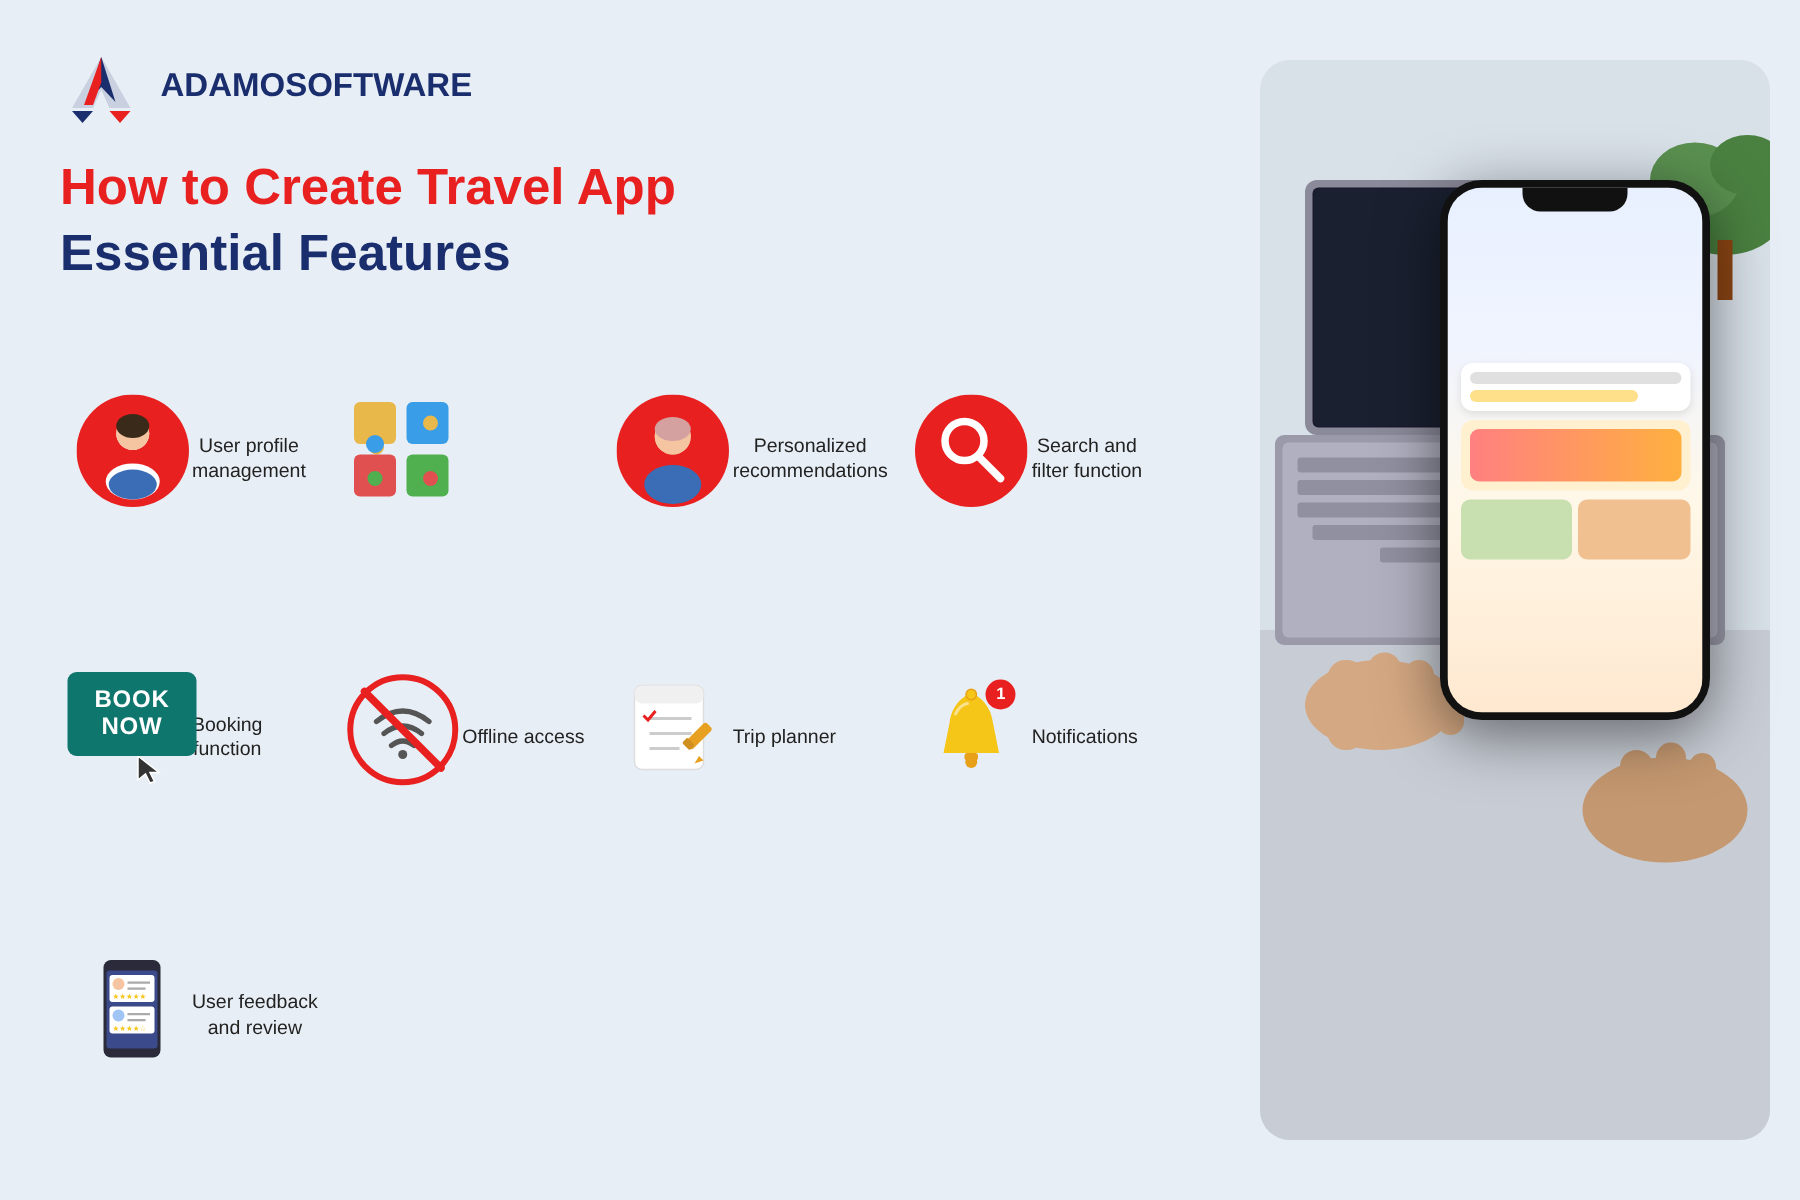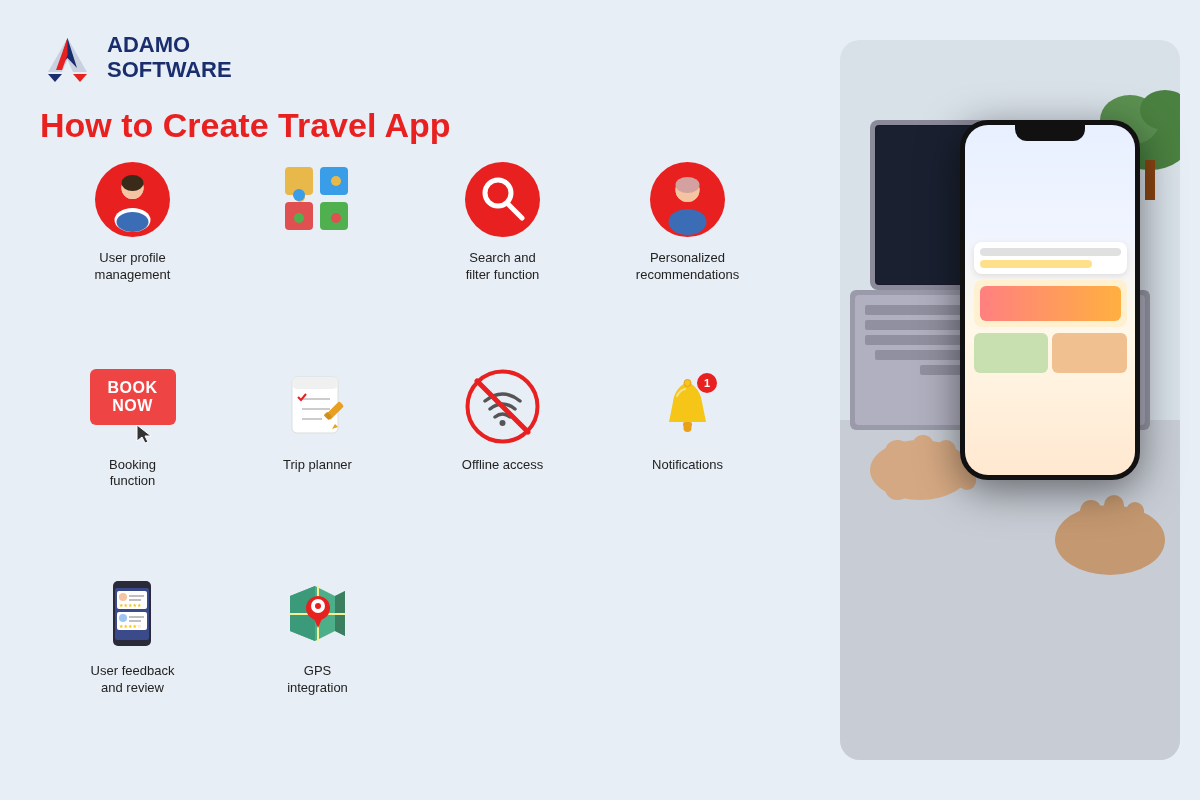--- a/index.html
+++ b/index.html
@@ -26,21 +26,21 @@
       align-items: center;
       gap: 12px;
       margin-bottom: 20px;
     }
     .logo-icon {
       width: 55px;
       height: 55px;
     }
     .logo-text {
       display: flex;
-      flex-direction: column;
+      flex-direction: row;
     }
     .logo-name {
       font-size: 22px;
       font-weight: 900;
       color: #1a2e6e;
       line-height: 1.1;
     }
     .headline {
       font-size: 34px;
       font-weight: 900;
@@ -55,42 +55,42 @@
       margin-bottom: 24px;
     }
     .features-grid {
       display: grid;
       grid-template-columns: repeat(4, 1fr);
       gap: 0px;
       flex: 1;
     }
     .feature-item {
       display: flex;
-      flex-direction: column;
+      flex-direction: row;
       align-items: center;
       padding: 10px 8px;
       text-align: center;
     }
     .feature-icon-wrap {
       width: 80px;
       height: 80px;
       margin-bottom: 10px;
       display: flex;
       align-items: center;
       justify-content: center;
     }
     .feature-label {
       font-size: 13px;
       color: #222;
       line-height: 1.3;
       text-align: center;
     }
     
     .book-now-btn {
-      background: #ef4444;
+      background: #0f766e;
       color: white;
       font-weight: 900;
       font-size: 16px;
       padding: 10px 18px;
       border-radius: 6px;
       letter-spacing: 0.5px;
       display: inline-block;
     }
     
     .bell-wrap {
@@ -174,20 +174,21 @@
         <polygon points="8,44 22,44 15,52" fill="#1a2e6e"></polygon>
         <polygon points="47,44 33,44 40,52" fill="#e82020"></polygon>
       </svg>
       <div class="logo-text">
         <span class="logo-name">ADAMO</span>
         <span class="logo-name">SOFTWARE</span>
       </div>
     </div>
 
     <div class="headline">How to Create Travel App</div>
+    <div class="subheadline">Essential Features</div>
 
     <div class="features-grid">
 
       <div class="feature-item">
         <div class="feature-icon-wrap">
           <svg width="75" height="75" viewBox="0 0 75 75">
             <circle cx="37.5" cy="37.5" r="37.5" fill="#e82020"></circle>
 
             <circle cx="37.5" cy="26" r="11" fill="white"></circle>
             <ellipse cx="37.5" cy="58" rx="18" ry="12" fill="white"></ellipse>
@@ -218,90 +219,90 @@
             <circle cx="19" cy="56" r="5" fill="#50b050"></circle>
             <circle cx="56" cy="56" r="5" fill="#e05050"></circle>
           </svg>
         </div>
       </div>
 
       <div class="feature-item">
         <div class="feature-icon-wrap">
           <svg width="75" height="75" viewBox="0 0 75 75">
             <circle cx="37.5" cy="37.5" r="37.5" fill="#e82020"></circle>
-            <circle cx="33" cy="31" r="13" fill="none" stroke="white" stroke-width="5"></circle>
-            <line x1="42" y1="41" x2="57" y2="56" stroke="white" stroke-width="5" stroke-linecap="round"></line>
-          </svg>
-        </div>
-        <span class="feature-label">Search and<br>filter function</span>
-      </div>
-
-      <div class="feature-item">
-        <div class="feature-icon-wrap">
-          <svg width="75" height="75" viewBox="0 0 75 75">
-            <circle cx="37.5" cy="37.5" r="37.5" fill="#e82020"></circle>
             <circle cx="37.5" cy="28" r="12" fill="#f4c5a0"></circle>
             <ellipse cx="37.5" cy="60" rx="19" ry="13" fill="#3a6db5"></ellipse>
             <circle cx="37.5" cy="28" r="12" fill="#f4c5a0"></circle>
             <ellipse cx="37.5" cy="23" rx="12" ry="8" fill="#d4a0a0"></ellipse>
           </svg>
         </div>
         <span class="feature-label">Personalized<br>recommendations</span>
       </div>
 
+      <div class="feature-item">
+        <div class="feature-icon-wrap">
+          <svg width="75" height="75" viewBox="0 0 75 75">
+            <circle cx="37.5" cy="37.5" r="37.5" fill="#e82020"></circle>
+            <circle cx="33" cy="31" r="13" fill="none" stroke="white" stroke-width="5"></circle>
+            <line x1="42" y1="41" x2="57" y2="56" stroke="white" stroke-width="5" stroke-linecap="round"></line>
+          </svg>
+        </div>
+        <span class="feature-label">Search and<br>filter function</span>
+      </div>
+
 
       <div class="feature-item">
         <div class="feature-icon-wrap">
           <div style="display:flex;flex-direction:column;align-items:center;gap:6px;">
             <div class="book-now-btn" style="position:relative;">BOOK NOW</div>
 
             <svg width="20" height="22" viewBox="0 0 20 22" style="margin-top:-8px; margin-left:24px;">
               <polygon points="2,2 2,18 7,14 10,20 13,19 10,13 16,13" fill="#333" stroke="white" stroke-width="1"></polygon>
             </svg>
           </div>
         </div>
         <span class="feature-label">Booking<br>function</span>
       </div>
 
       <div class="feature-item">
         <div class="feature-icon-wrap">
           <svg width="75" height="75" viewBox="0 0 75 75">
 
-            <rect x="12" y="8" width="46" height="56" rx="5" fill="white" stroke="#ddd" stroke-width="1"></rect>
-            <rect x="12" y="8" width="46" height="12" rx="5" fill="#f0f0f0"></rect>
-
-            <line x1="22" y1="30" x2="50" y2="30" stroke="#ccc" stroke-width="2"></line>
-            <line x1="22" y1="40" x2="50" y2="40" stroke="#ccc" stroke-width="2"></line>
-            <line x1="22" y1="50" x2="42" y2="50" stroke="#ccc" stroke-width="2"></line>
-
-            <polyline points="18,28 21,31 26,25" fill="none" stroke="#e82020" stroke-width="2"></polyline>
-
-            <rect x="45" y="38" width="20" height="7" rx="2" fill="#e8a020" transform="rotate(-45 55 42)"></rect>
-            <polygon points="55,55 52,60 58,58" fill="#e8a020"></polygon>
-            <rect x="44" y="37" width="5" height="7" rx="1" fill="#d09020" transform="rotate(-45 55 42)"></rect>
-          </svg>
-        </div>
-        <span class="feature-label">Trip planner</span>
-      </div>
-
-      <div class="feature-item">
-        <div class="feature-icon-wrap">
-          <svg width="75" height="75" viewBox="0 0 75 75">
-
             <circle cx="37.5" cy="37.5" r="35" fill="none" stroke="#e82020" stroke-width="4"></circle>
 
             <path d="M20,32 Q37.5,18 55,32" fill="none" stroke="#555" stroke-width="3.5" stroke-linecap="round"></path>
             <path d="M25,40 Q37.5,30 50,40" fill="none" stroke="#555" stroke-width="3.5" stroke-linecap="round"></path>
             <path d="M30,48 Q37.5,42 45,48" fill="none" stroke="#555" stroke-width="3.5" stroke-linecap="round"></path>
             <circle cx="37.5" cy="54" r="3" fill="#555"></circle>
 
             <line x1="12" y1="12" x2="63" y2="63" stroke="#e82020" stroke-width="5" stroke-linecap="round"></line>
           </svg>
         </div>
         <span class="feature-label">Offline access</span>
+      </div>
+
+      <div class="feature-item">
+        <div class="feature-icon-wrap">
+          <svg width="75" height="75" viewBox="0 0 75 75">
+
+            <rect x="12" y="8" width="46" height="56" rx="5" fill="white" stroke="#ddd" stroke-width="1"></rect>
+            <rect x="12" y="8" width="46" height="12" rx="5" fill="#f0f0f0"></rect>
+
+            <line x1="22" y1="30" x2="50" y2="30" stroke="#ccc" stroke-width="2"></line>
+            <line x1="22" y1="40" x2="50" y2="40" stroke="#ccc" stroke-width="2"></line>
+            <line x1="22" y1="50" x2="42" y2="50" stroke="#ccc" stroke-width="2"></line>
+
+            <polyline points="18,28 21,31 26,25" fill="none" stroke="#e82020" stroke-width="2"></polyline>
+
+            <rect x="45" y="38" width="20" height="7" rx="2" fill="#e8a020" transform="rotate(-45 55 42)"></rect>
+            <polygon points="55,55 52,60 58,58" fill="#e8a020"></polygon>
+            <rect x="44" y="37" width="5" height="7" rx="1" fill="#d09020" transform="rotate(-45 55 42)"></rect>
+          </svg>
+        </div>
+        <span class="feature-label">Trip planner</span>
       </div>
 
       <div class="feature-item">
         <div class="feature-icon-wrap">
           <div class="bell-wrap">
             <div class="bell-badge">1</div>
             <svg width="65" height="65" viewBox="0 0 65 65">
 
               <path d="M32.5,8 C32.5,8 20,12 18,28 L14,48 L51,48 L47,28 C45,12 32.5,8 32.5,8 Z" fill="#f5c518"></path>
               <rect x="28" y="48" width="9" height="5" rx="2" fill="#e8a018"></rect>
@@ -333,39 +334,20 @@
             <rect x="22" y="36" width="30" height="18" rx="2" fill="white"></rect>
             <circle cx="28" cy="42" r="4" fill="#a0c4f4"></circle>
             <line x1="34" y1="41" x2="49" y2="41" stroke="#aaa" stroke-width="1.5"></line>
             <line x1="34" y1="45" x2="46" y2="45" stroke="#aaa" stroke-width="1.5"></line>
             <text x="24" y="52" font-size="5" fill="#f5c518">★★★★☆</text>
           </svg>
         </div>
         <span class="feature-label">User feedback<br>and review</span>
       </div>
 
-      <div class="feature-item">
-        <div class="feature-icon-wrap">
-          <svg width="75" height="75" viewBox="0 0 75 75">
-
-            <path d="M10,20 L35,10 L55,20 L65,15 L65,60 L55,55 L35,65 L10,55 Z" fill="#4caf8a"></path>
-            <path d="M10,20 L35,10 L35,65 L10,55 Z" fill="#3a9a7a"></path>
-            <path d="M55,20 L65,15 L65,60 L55,55 Z" fill="#3a8060"></path>
-
-            <line x1="10" y1="38" x2="65" y2="38" stroke="#f5f090" stroke-width="2"></line>
-            <line x1="38" y1="10" x2="38" y2="65" stroke="#f5f090" stroke-width="2"></line>
-
-            <circle cx="38" cy="32" r="12" fill="#e82020"></circle>
-            <circle cx="38" cy="30" r="7" fill="white"></circle>
-            <polygon points="38,52 32,38 44,38" fill="#e82020"></polygon>
-            <circle cx="38" cy="30" r="3" fill="#e82020"></circle>
-          </svg>
-        </div>
-        <span class="feature-label">GPS<br>integration</span>
-      </div>
 
       <div class="feature-item"></div>
 
     </div>
   </div>
 
   <div class="right-panel">
 
     <div style="position:relative; width:340px; height:720px;">
 

